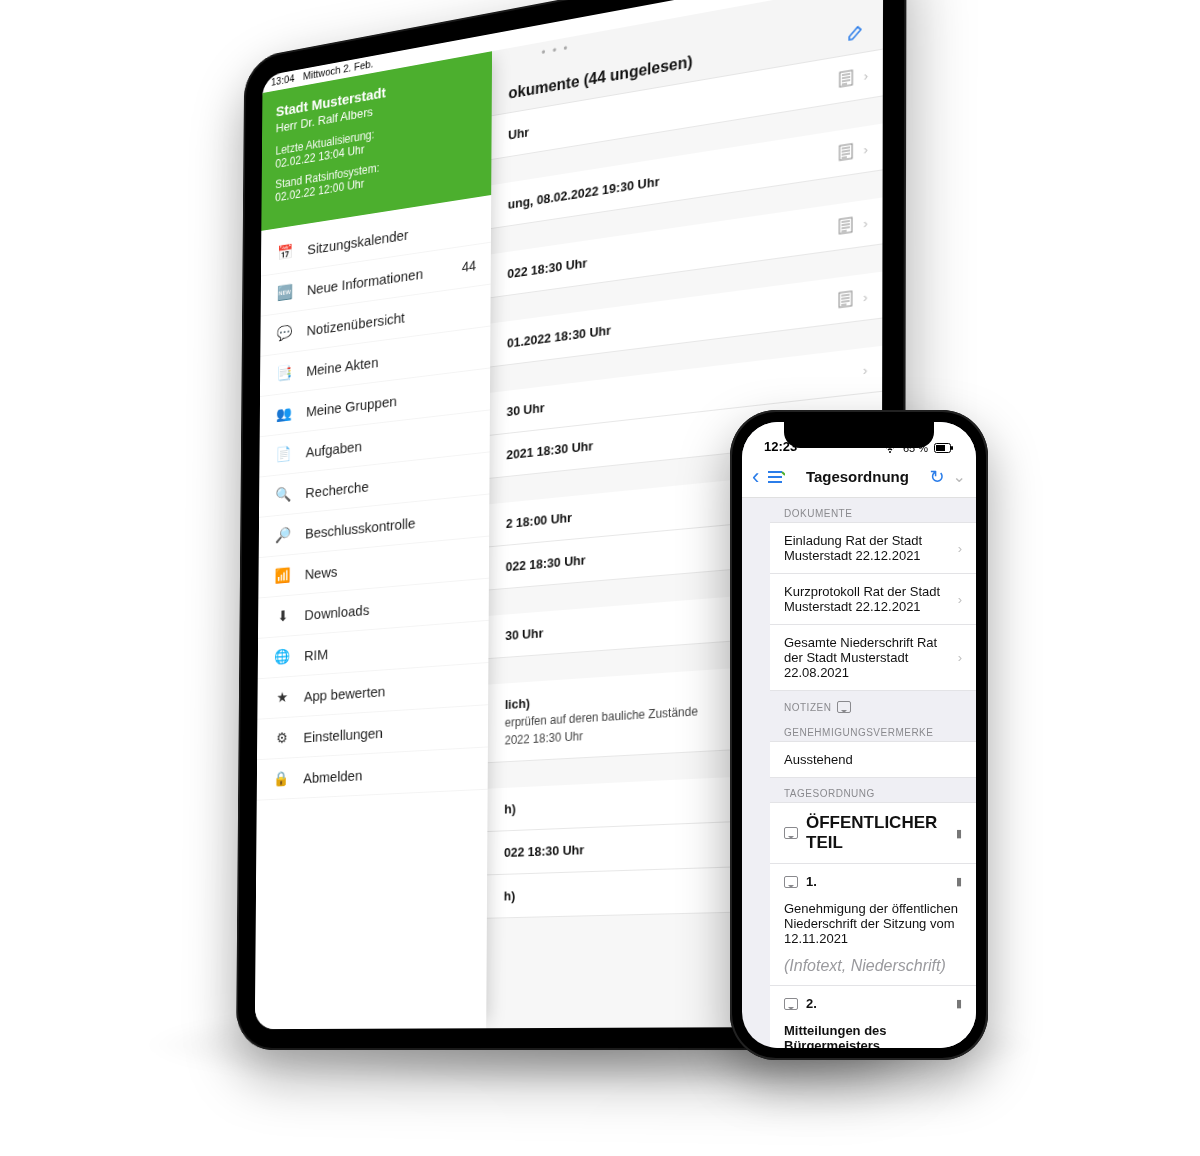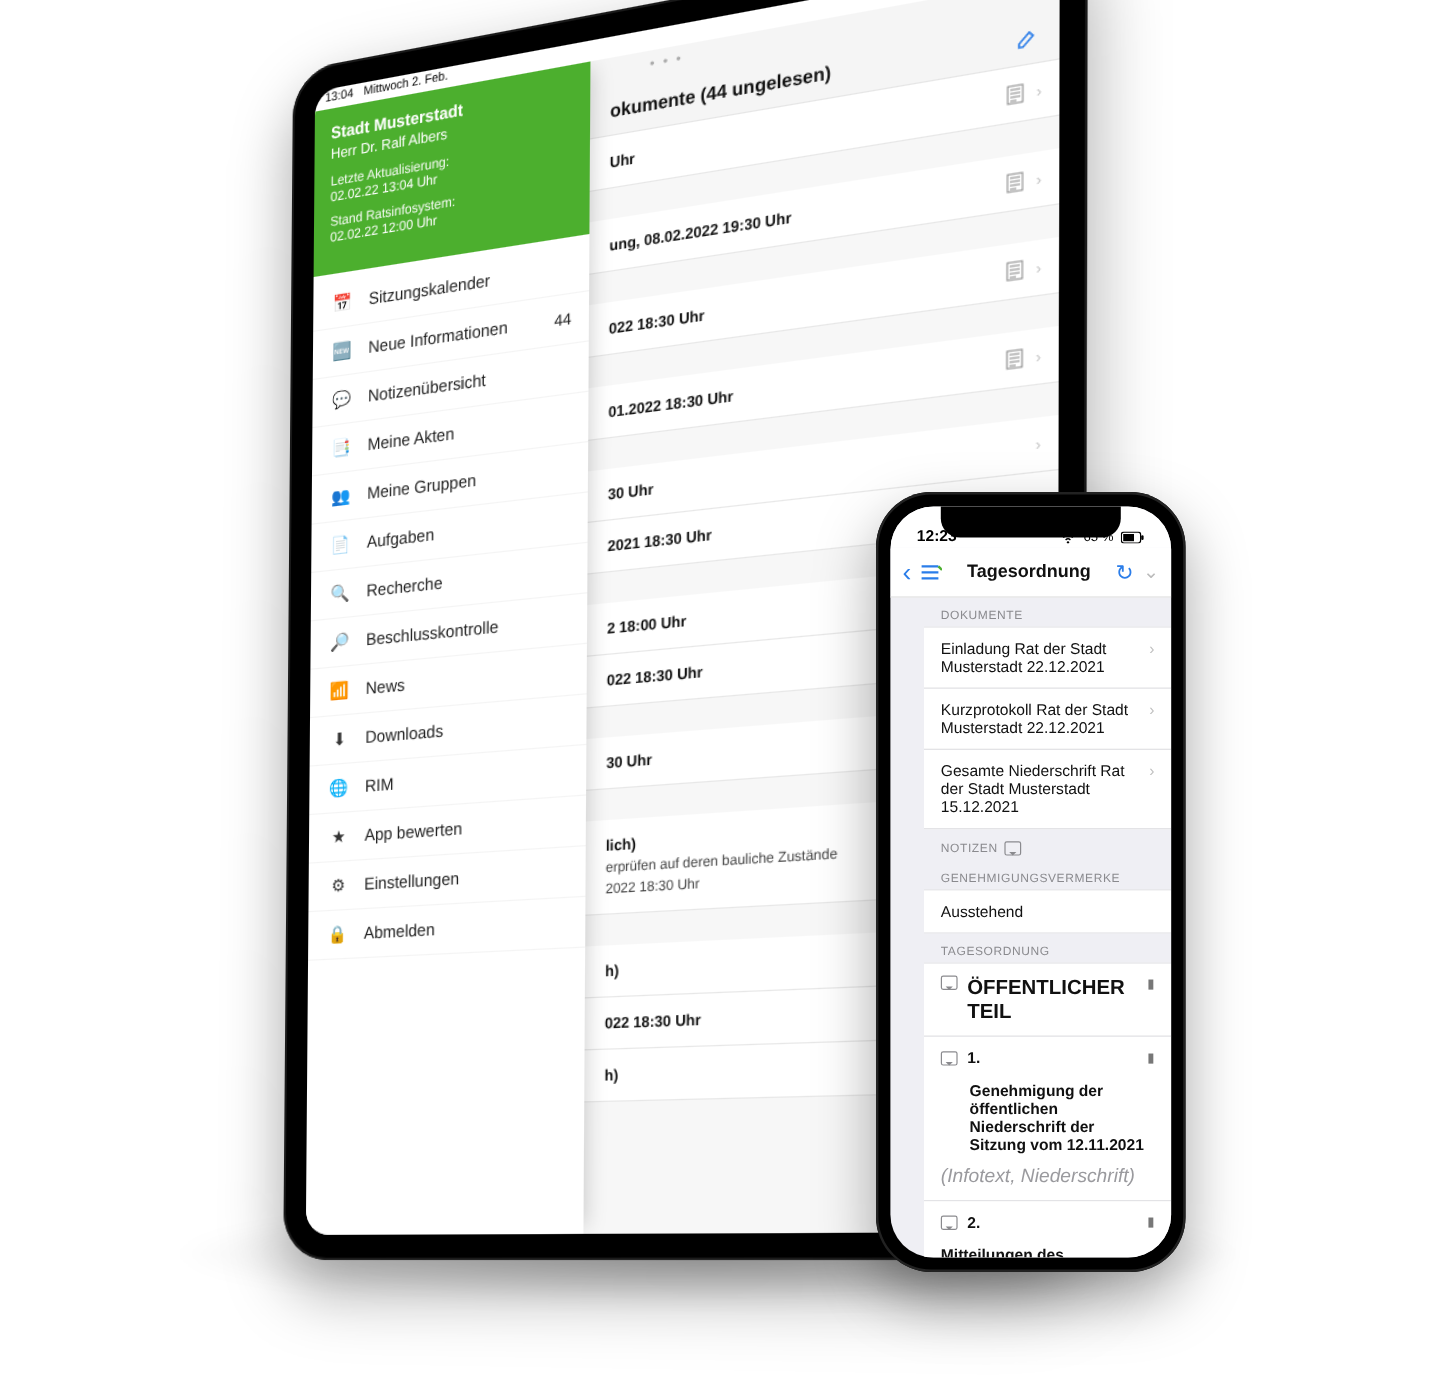--- a/index.html
+++ b/index.html
@@ -187,21 +187,21 @@
     display:flex; align-items:center; gap:6px;
   }
   .cell {
     background: #fff;
     border-top: 1px solid #e3e3e6;
     border-bottom: 1px solid #e3e3e6;
     padding: 10px 14px;
     font-size: 13px;
     color: #111;
     display: flex;
-    align-items: flex-start;
+    align-items: center;
     gap: 8px;
     margin-top: -1px;
   }
   .cell .cell-text { flex:1; }
   .cell .chev { color:#c0c0c0; }
   .cell .meta { color:#9a9a9e; font-size:16px; font-style: italic; display:block; margin-top:3px;}
   .agenda-item .num { font-weight:700; }
   .agenda-header { font-weight:700; font-size:17px; }
   .note-icon { display:inline-block; width:14px; height:12px; border:1px solid #8a8a8e; border-radius:2px; position:relative; }
   .note-icon::after{ content:""; position:absolute; bottom:-4px; left:3px; width:0;height:0; border:3px solid transparent; border-top-color:#8a8a8e;}
@@ -442,21 +442,21 @@
         <div id="iphone-docs">
             <div class="cell">
               <span class="cell-text">Einladung Rat der Stadt Musterstadt 22.12.2021</span>
               <span class="chev">›</span>
             </div>
             <div class="cell">
               <span class="cell-text">Kurzprotokoll Rat der Stadt Musterstadt 22.12.2021</span>
               <span class="chev">›</span>
             </div>
             <div class="cell">
-              <span class="cell-text">Gesamte Niederschrift Rat der Stadt Musterstadt 15.12.2021</span>
+              <span class="cell-text">Gesamte Niederschrift Rat der Stadt Musterstadt 22.08.2021</span>
               <span class="chev">›</span>
             </div>
           </div>
 
         <div class="section-label">
           <span>NOTIZEN</span>
           <span class="note-icon"></span>
         </div>
 
 
@@ -473,21 +473,21 @@
           <span class="flag-icon">▮</span>
         </div>
 
         <div id="iphone-agenda">
             <div class="cell agenda-item" style="flex-wrap: wrap;">
               <div style="display: flex; align-items: center; gap: 8px; width: 100%;">
                 <span class="note-icon"></span>
                 <span class="num">1.</span>
                 <span class="flag-icon" style="margin-left: auto;">▮</span>
               </div>
-              <div style="width: 100%; font-weight: 700; margin-top: 4px; margin-left: 24px;">Genehmigung der öffentlichen Niederschrift der Sitzung vom 12.11.2021</div>
+              <div style="width: 100%; font-weight: 400; margin-top: 4px;">Genehmigung der öffentlichen Niederschrift der Sitzung vom 12.11.2021</div>
               <span class="meta">(Infotext, Niederschrift)</span>
             </div>
             <div class="cell agenda-item" style="flex-wrap: wrap;">
               <div style="display: flex; align-items: center; gap: 8px; width: 100%;">
                 <span class="note-icon"></span>
                 <span class="num">2.</span>
                 <span class="flag-icon" style="margin-left: auto;">▮</span>
               </div>
               <div style="width: 100%; font-weight: 700; margin-top: 4px;">Mitteilungen des Bürgermeisters</div>
               <span class="meta">(Infotext)</span>

